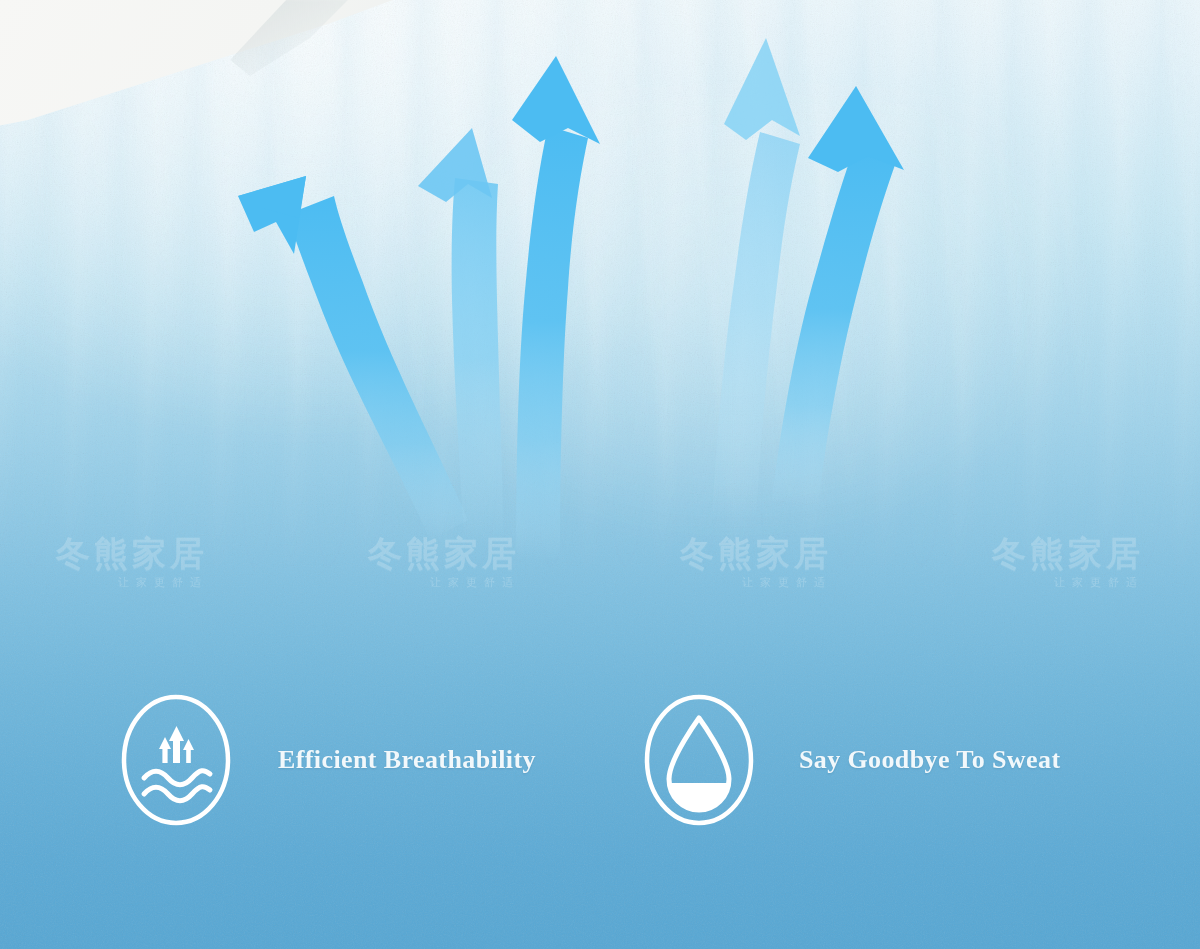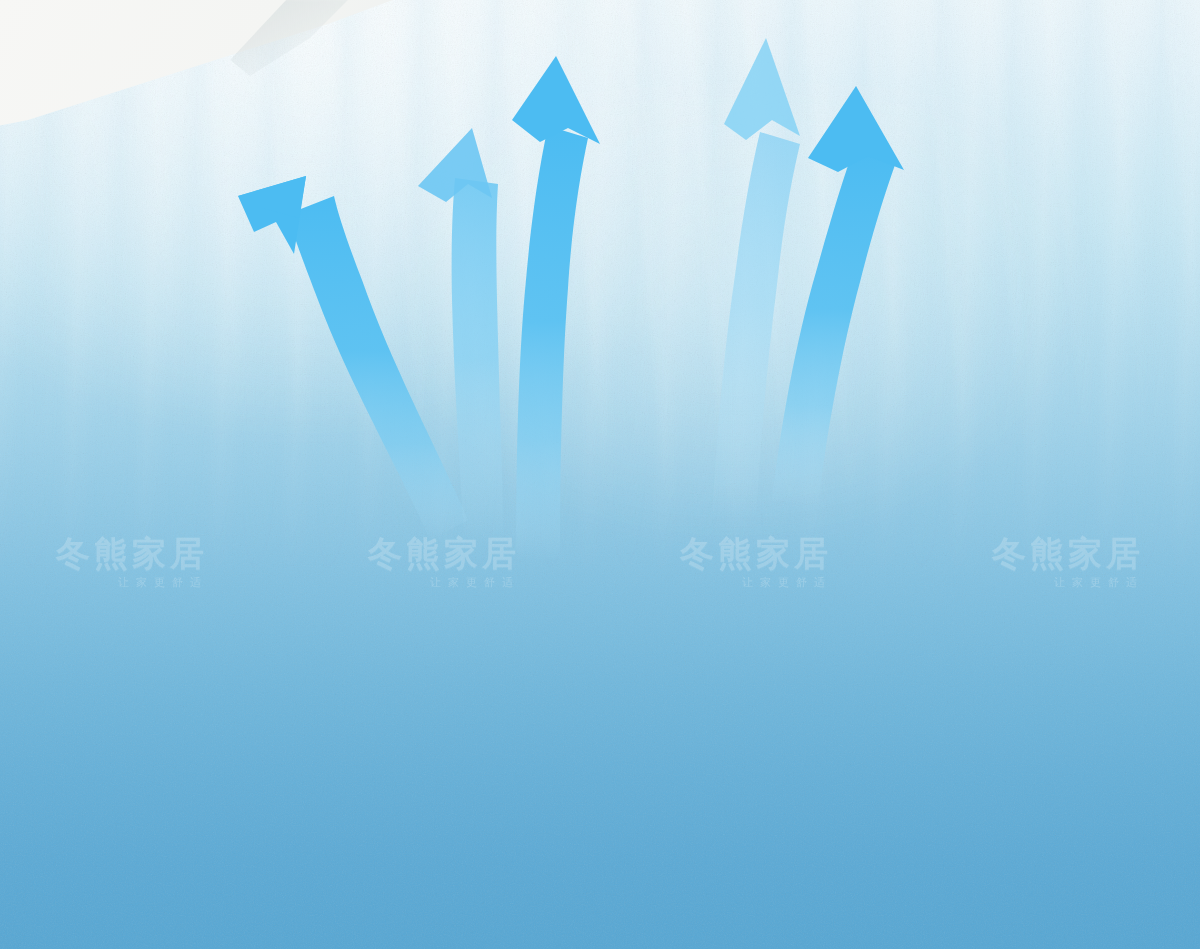--- a/index.html
+++ b/index.html
@@ -302,17 +302,45 @@
       <div class="wm-sub">让家更舒适</div>
     </div>
     <div class="wm">
       <div class="wm-main">冬熊家居</div>
       <div class="wm-sub">让家更舒适</div>
     </div>
   </div>
 
   <div class="features">
 
-
+    <div class="feature first">
+      <svg class="feature-icon" viewBox="0 0 116 135" aria-hidden="true">
+        <ellipse cx="58" cy="67" rx="52" ry="63" fill="none" stroke="#ffffff" stroke-width="4.5"></ellipse>
+
+        <g fill="#ffffff">
+          <path d="M41 56 L47 44 L53 56 L49.6 56 L49.6 70 L44.4 70 L44.4 56 Z"></path>
+          <path d="M51 48 L58.5 33 L66 48 L62 48 L62 70 L55 70 L55 48 Z"></path>
+          <path d="M65 57 L70.5 46 L76 57 L72.8 57 L72.8 70 L68.2 70 L68.2 57 Z"></path>
+        </g>
+
+        <path d="M26 85 C34 76, 42 76, 50 85 C58 94, 66 94, 74 85 C82 76, 86 76, 92 81" fill="none" stroke="#ffffff" stroke-width="5" stroke-linecap="round"></path>
+        <path d="M26 101 C34 92, 42 92, 50 101 C58 110, 66 110, 74 101 C82 92, 86 92, 92 97" fill="none" stroke="#ffffff" stroke-width="5" stroke-linecap="round"></path>
+      </svg>
+      <div class="feature-label">Efficient Breathability</div>
+    </div>
+
+    <div class="feature second">
+      <svg class="feature-icon" viewBox="0 0 116 135" aria-hidden="true">
+        <ellipse cx="58" cy="67" rx="52" ry="63" fill="none" stroke="#ffffff" stroke-width="4.5"></ellipse>
+        <defs>
+          <clipPath id="dropClip">
+            <path d="M58 25 C58 25, 88 66, 88 86 C88 104, 74 117, 58 117 C42 117, 28 104, 28 86 C28 66, 58 25, 58 25 Z"></path>
+          </clipPath>
+        </defs>
+        <path d="M58 25 C58 25, 88 66, 88 86 C88 104, 74 117, 58 117 C42 117, 28 104, 28 86 C28 66, 58 25, 58 25 Z" fill="none" stroke="#ffffff" stroke-width="5" stroke-linejoin="round"></path>
+        <rect x="24" y="90" width="68" height="34" fill="#ffffff" clip-path="url(#dropClip)"></rect>
+      </svg>
+      <div class="feature-label">Say Goodbye To Sweat</div>
+    </div>
 
   </div>
 
 </div>
 
 </body></html>

